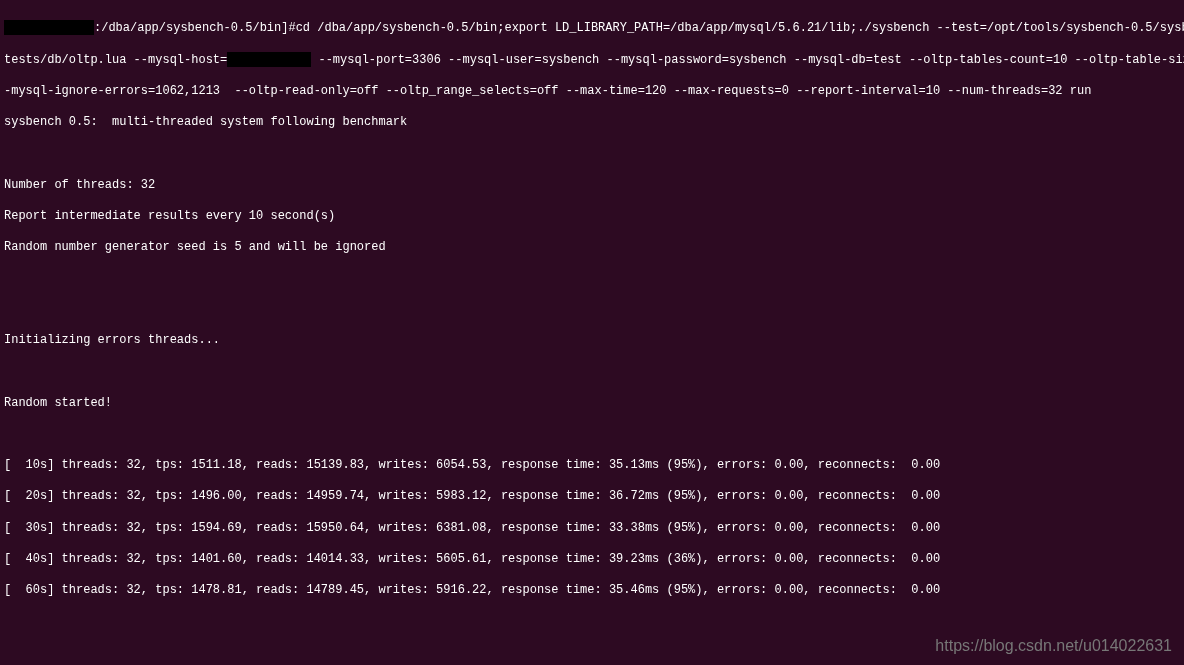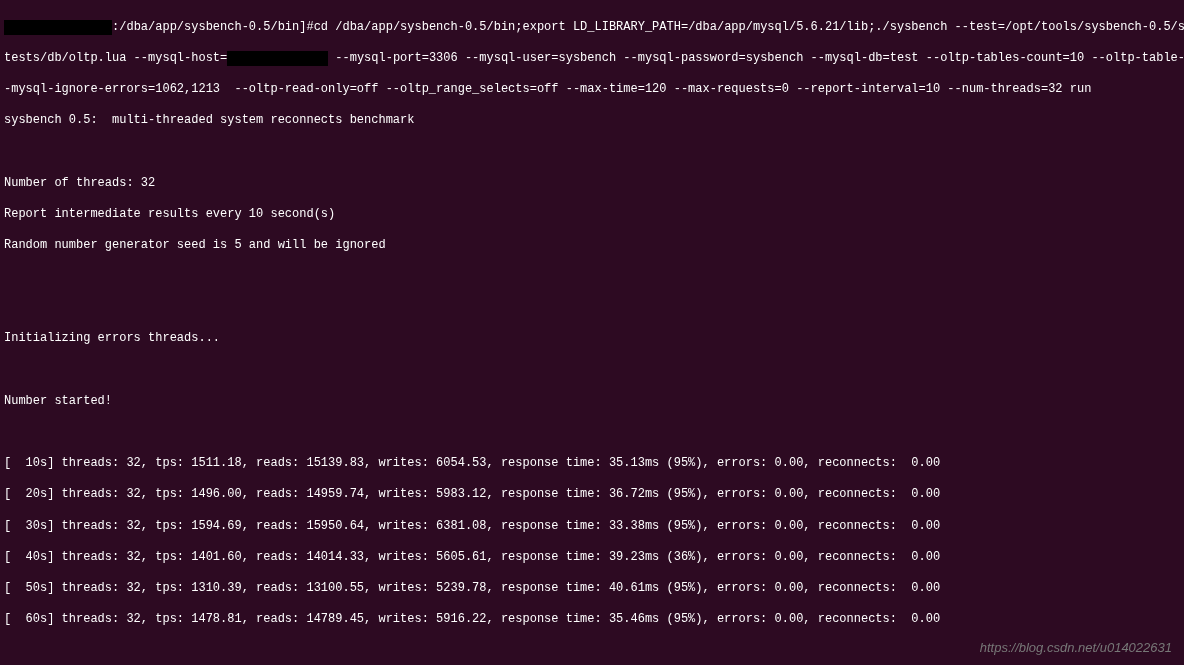--- a/index.html
+++ b/index.html
@@ -19,54 +19,53 @@
       overflow: hidden;
       position: relative;
     }
     .terminal {
       white-space: pre;
     }
     .redact {
       background-color: #000000;
       color: #000000;
       display: inline-block;
+      font-family: Liberation Serif, serif;
     }
     .watermark {
       position: absolute;
       bottom: 8px;
       right: 12px;
       color: #777;
-      font-size: 13px;
+      font-size: 16px;
       font-family: Arial, sans-serif;
-      font-style: italic;
     }
   </style>
 </head>
 <body>
 
 <div class="terminal">
 <div><span class="redact">xxxxxxxxxxxxxxx</span><span>:/dba/app/sysbench-0.5/bin]#cd /dba/app/sysbench-0.5/bin;export LD_LIBRARY_PATH=/dba/app/mysql/5.6.21/lib;./sysbench --test=/opt/tools/sysbench-0.5/sysbench/</span></div>
 <div><span>tests/db/oltp.lua --mysql-host=</span><span class="redact">xxxxxxxxxxxxxx</span><span> --mysql-port=3306 --mysql-user=sysbench --mysql-password=sysbench --mysql-db=test --oltp-tables-count=10 --oltp-table-size=100000 -</span></div>
 <div>-mysql-ignore-errors=1062,1213  --oltp-read-only=off --oltp_range_selects=off --max-time=120 --max-requests=0 --report-interval=10 --num-threads=32 run</div>
-<div>sysbench 0.5:  multi-threaded system reconnects benchmark</div>
+<div>sysbench 0.5:  multi-threaded system following benchmark</div>
 <div> </div>
 <div>Number of threads: 32</div>
 <div>Report intermediate results every 10 second(s)</div>
 <div>Random number generator seed is 5 and will be ignored</div>
 <div> </div>
 <div> </div>
 <div>Initializing errors threads...</div>
 <div> </div>
-<div>Number started!</div>
+<div>Random started!</div>
 <div> </div>
 <div>[  10s] threads: 32, tps: 1511.18, reads: 15139.83, writes: 6054.53, response time: 35.13ms (95%), errors: 0.00, reconnects:  0.00</div>
 <div>[  20s] threads: 32, tps: 1496.00, reads: 14959.74, writes: 5983.12, response time: 36.72ms (95%), errors: 0.00, reconnects:  0.00</div>
 <div>[  30s] threads: 32, tps: 1594.69, reads: 15950.64, writes: 6381.08, response time: 33.38ms (95%), errors: 0.00, reconnects:  0.00</div>
 <div>[  40s] threads: 32, tps: 1401.60, reads: 14014.33, writes: 5605.61, response time: 39.23ms (36%), errors: 0.00, reconnects:  0.00</div>
-<div>[  50s] threads: 32, tps: 1310.39, reads: 13100.55, writes: 5239.78, response time: 40.61ms (95%), errors: 0.00, reconnects:  0.00</div>
 <div>[  60s] threads: 32, tps: 1478.81, reads: 14789.45, writes: 5916.22, response time: 35.46ms (95%), errors: 0.00, reconnects:  0.00</div>
 
 
 
 
 
 
 
 
 

